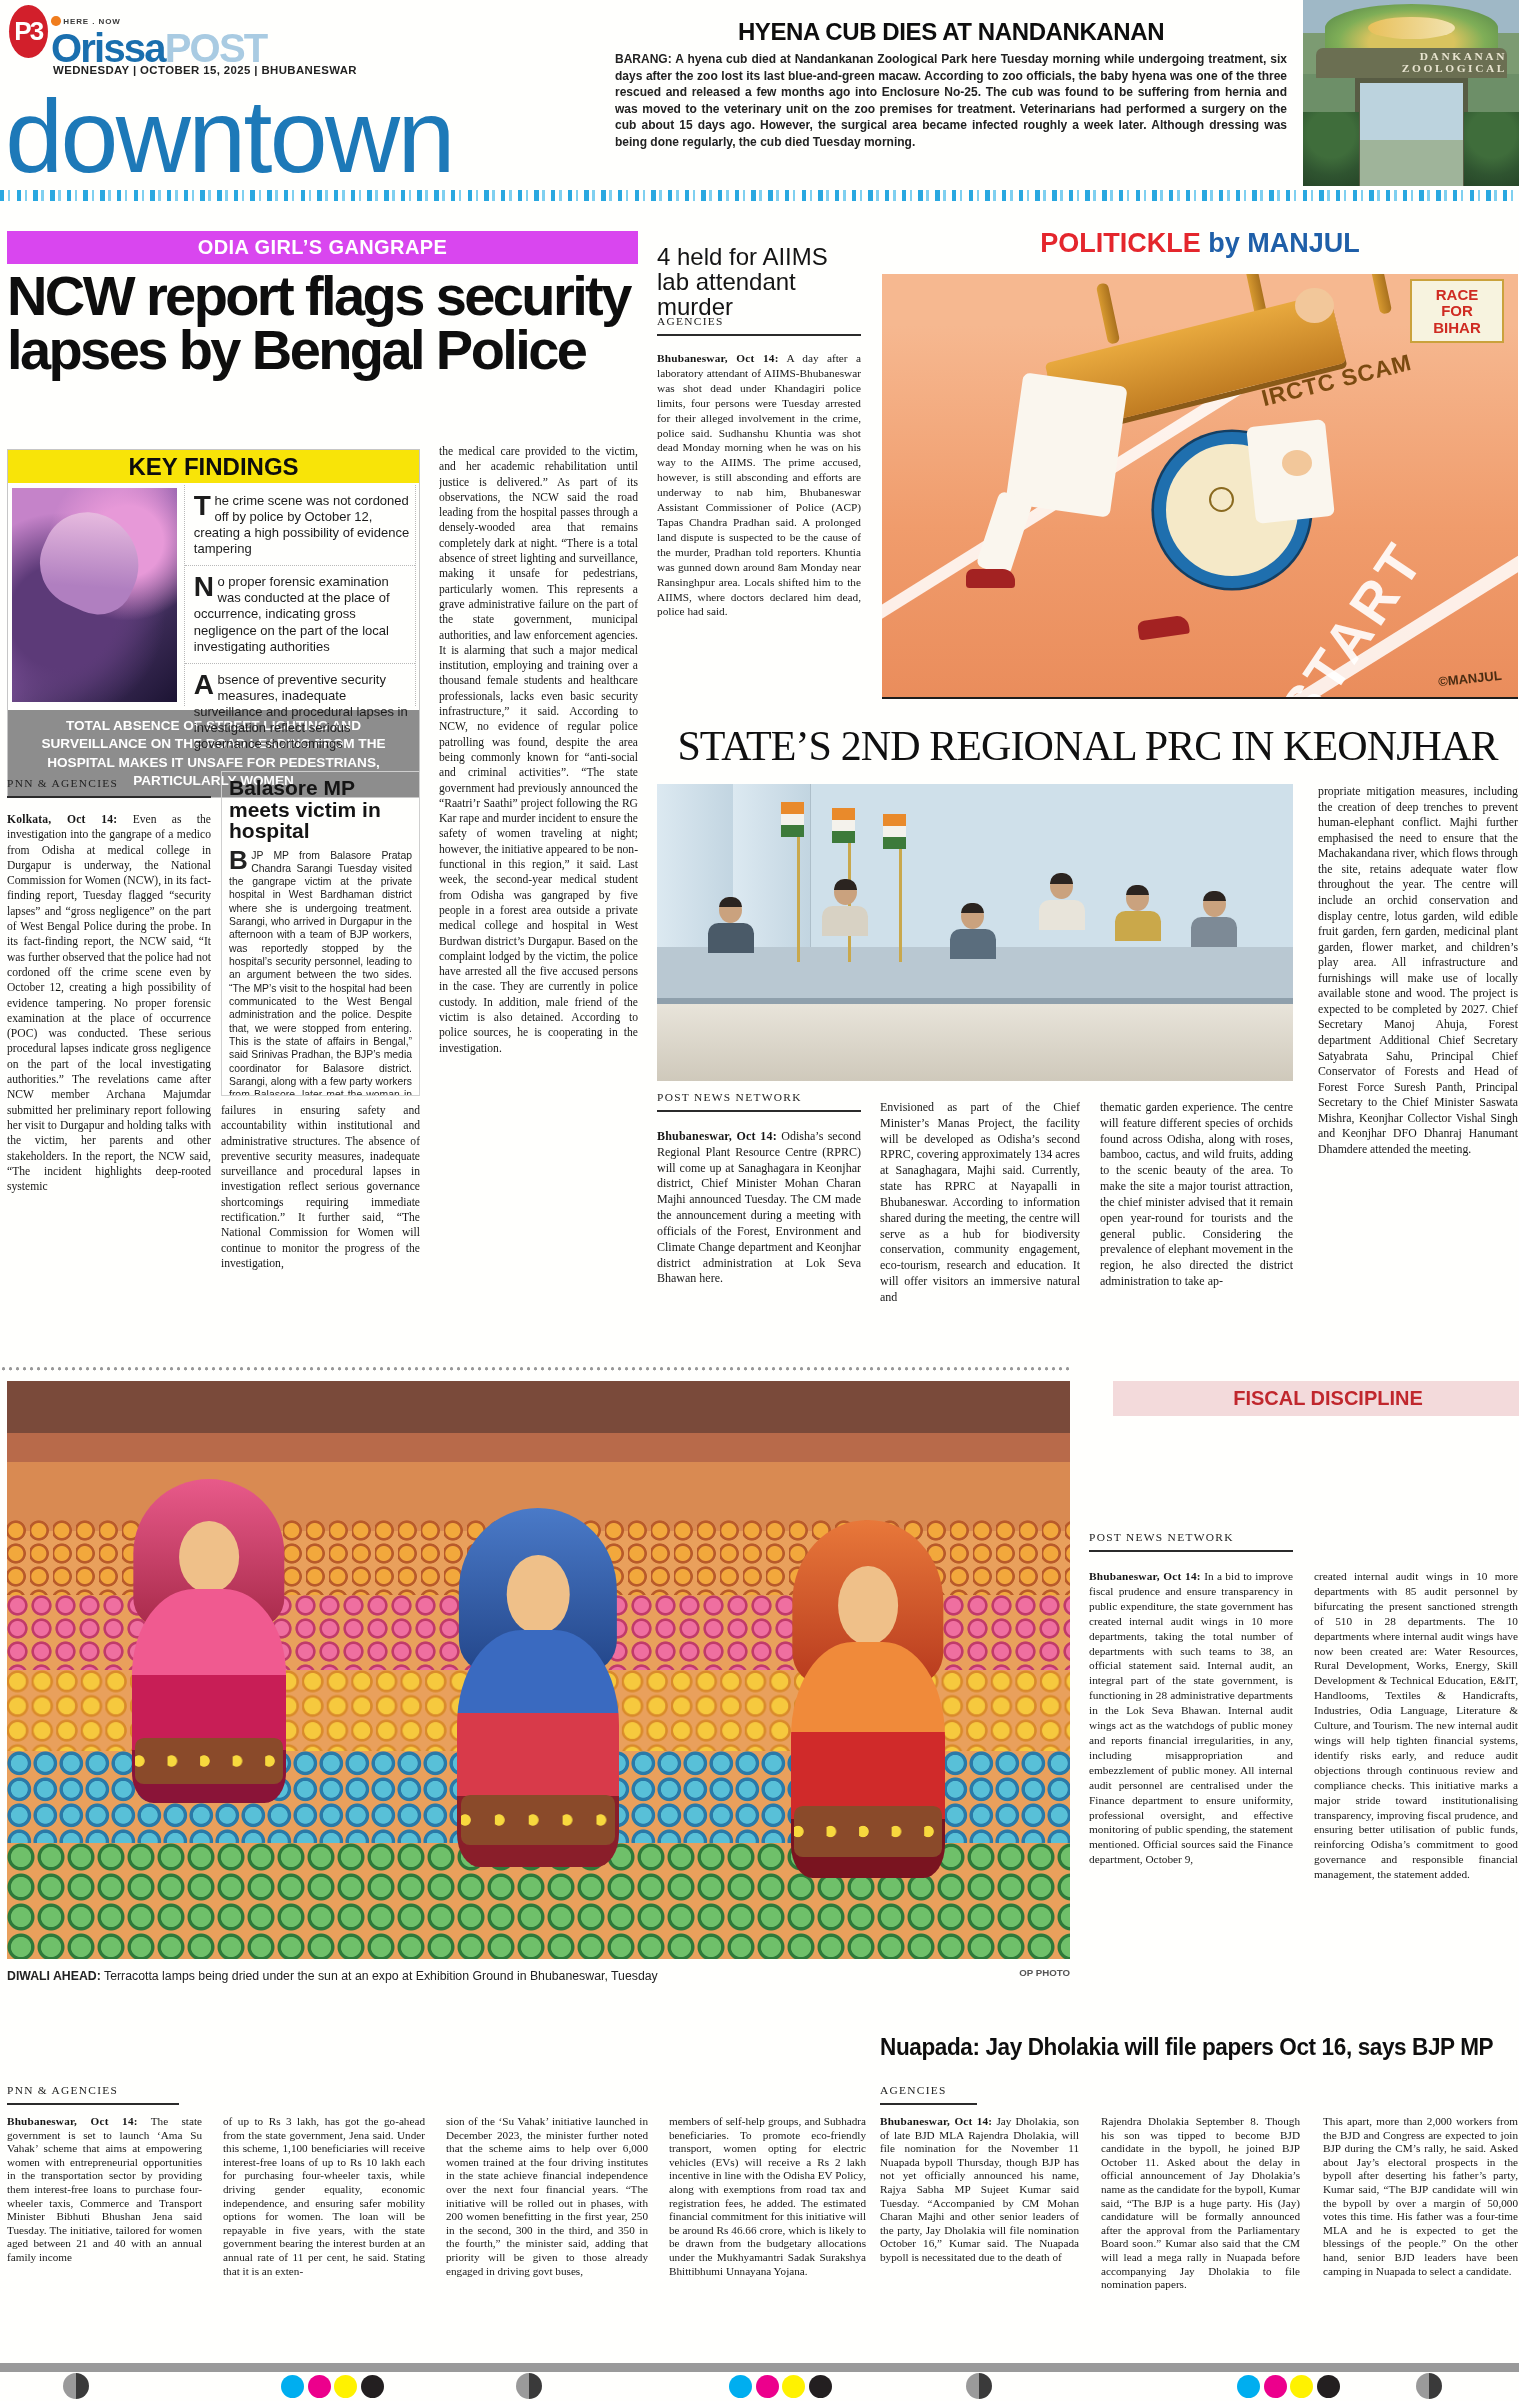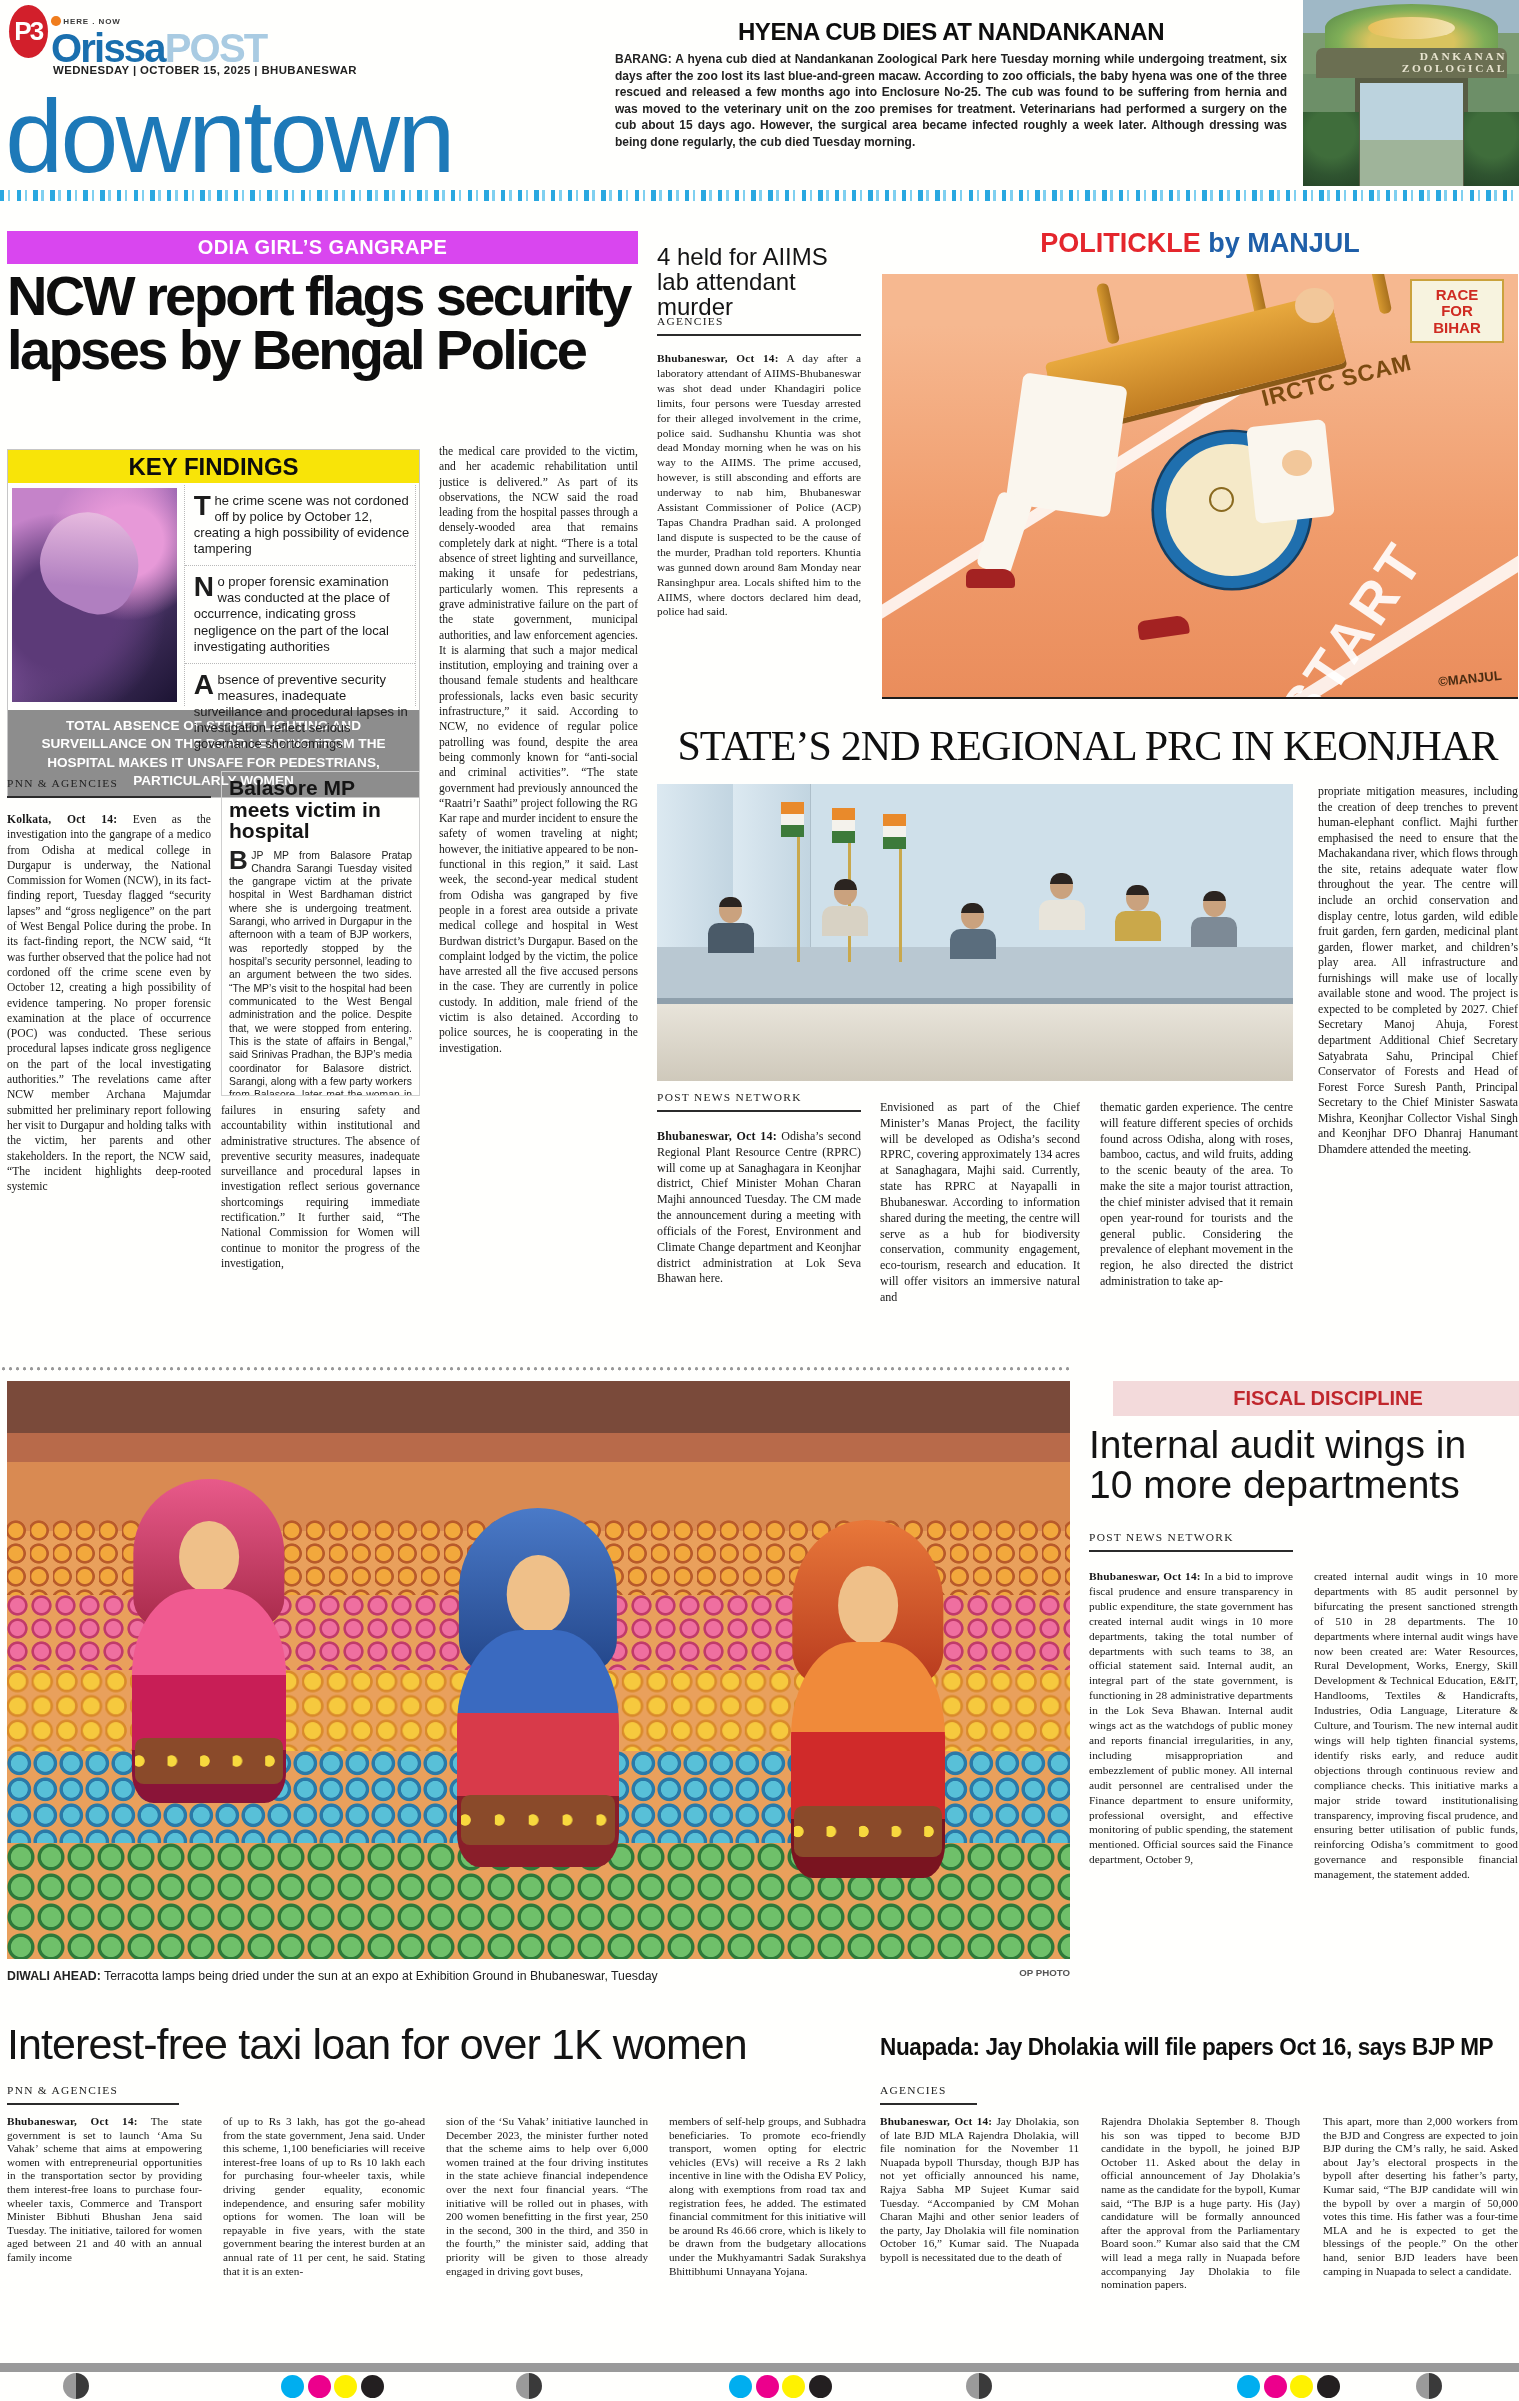--- a/index.html
+++ b/index.html
@@ -302,32 +302,27 @@
       <div class="sari" style="background:linear-gradient(180deg,#f08a3a 0 38%,#d02a2a 38% 75%,#7a1420 75%);"></div>
       <div class="plate"></div>
     </div>
   </div>
   <div class="abs" style="left:7px;top:1968px;width:1063px;">
     <span class="caption"><b>DIWALI AHEAD:</b> <span>Terracotta lamps being dried under the sun at an expo at Exhibition Ground in Bhubaneswar, Tuesday</span></span>
     <span class="credit" style="float:right;">OP PHOTO</span>
   </div>
 
   <div class="abs fiscalband" style="left:1089px;top:1381px;width:430px;height:35px;margin-left:24px;">FISCAL DISCIPLINE</div>
-  <div class="abs subhead" style="left:1089px;top:1425px;width:430px;font-size:39px;line-height:1.02;">
-    <div>Internal audit wings in</div>
-    <div>10 more departments</div>
-  </div>
   <div class="abs byline" style="left:1089px;top:1532px;width:204px;">POST NEWS NETWORK</div>
   <div class="abs col clip" style="left:1089px;top:1569px;width:204px;height:447px;font-size:11.3px;">
     <b>Bhubaneswar, Oct 14:</b>
     <span>In a bid to improve fiscal prudence and ensure transparency in public expenditure, the state government has created internal audit wings in 10 more departments, taking the total number of departments with such teams to 38, an official statement said. Internal audit, an integral part of the state government, is functioning in 28 administrative departments in the Lok Seva Bhawan. Internal audit wings act as the watchdogs of public money and reports financial irregularities, in any, including misappropriation and embezzlement of public money. All internal audit personnel are centralised under the Finance department to ensure uniformity, professional oversight, and effective monitoring of public spending, the statement mentioned. Official sources said the Finance department, October 9,</span>
   </div>
   <div class="abs col clip" style="left:1314px;top:1569px;width:204px;height:447px;font-size:11.3px;">created internal audit wings in 10 more departments with 85 audit personnel by bifurcating the present sanctioned strength of 510 in 28 departments. The 10 departments where internal audit wings have now been created are: Water Resources, Rural Development, Works, Energy, Skill Development &amp; Technical Education, E&amp;IT, Handlooms, Textiles &amp; Handicrafts, Industries, Odia Language, Literature &amp; Culture, and Tourism. The new internal audit wings will help tighten financial systems, identify risks early, and reduce audit objections through continuous review and compliance checks. This initiative marks a major stride toward institutionalising transparency, improving fiscal prudence, and ensuring better utilisation of public funds, reinforcing Odisha’s commitment to good governance and responsible financial management, the statement added.</div>
 
-  <div class="abs subhead" style="left:7px;top:2020px;width:861px;font-size:43px;letter-spacing:-0.9px;">Interest-free taxi loan for over 1K women</div>
   <div class="abs byline" style="left:7px;top:2085px;width:172px;">PNN &amp; AGENCIES</div>
   <div class="abs col smallcol clip" style="left:7px;top:2115px;width:195px;height:248px;">
     <b>Bhubaneswar, Oct 14:</b>
     <span>The state government is set to launch ‘Ama Su Vahak’ scheme that aims at empowering women with entrepreneurial opportunities in the transportation sector by providing them interest-free loans to purchase four-wheeler taxis, Commerce and Transport Minister Bibhuti Bhushan Jena said Tuesday. The initiative, tailored for women aged between 21 and 40 with an annual family income</span>
   </div>
   <div class="abs col smallcol clip" style="left:223px;top:2115px;width:202px;height:248px;">of up to Rs 3 lakh, has got the go-ahead from the state government, Jena said. Under this scheme, 1,100 beneficiaries will receive interest-free loans of up to Rs 10 lakh each for purchasing four-wheeler taxis, while driving gender equality, economic independence, and ensuring safer mobility options for women. The loan will be repayable in five years, with the state government bearing the interest burden at an annual rate of 11 per cent, he said. Stating that it is an exten-</div>
   <div class="abs col smallcol clip" style="left:446px;top:2115px;width:202px;height:248px;">sion of the ‘Su Vahak’ initiative launched in December 2023, the minister further noted that the scheme aims to help over 6,000 women trained at the four driving institutes in the state achieve financial independence over the next four financial years. “The initiative will be rolled out in phases, with 200 women benefitting in the first year, 250 in the second, 300 in the third, and 350 in the fourth,” the minister said, adding that priority will be given to those already engaged in driving govt buses,</div>
   <div class="abs col smallcol clip" style="left:669px;top:2115px;width:197px;height:248px;">members of self-help groups, and Subhadra beneficiaries. To promote eco-friendly transport, women opting for electric vehicles (EVs) will receive a Rs 2 lakh incentive in line with the Odisha EV Policy, along with exemptions from road tax and registration fees, he added. The estimated financial commitment for this initiative will be around Rs 46.66 crore, which is likely to be drawn from the budgetary allocations under the Mukhyamantri Sadak Surakshya Bhittibhumi Unnayana Yojana.</div>
 
   <div class="abs blackhead" style="left:880px;top:2034px;width:629px;font-size:23px;letter-spacing:-0.4px;transform:scaleX(.98);transform-origin:left;">Nuapada: Jay Dholakia will file papers Oct 16, says BJP MP</div>

